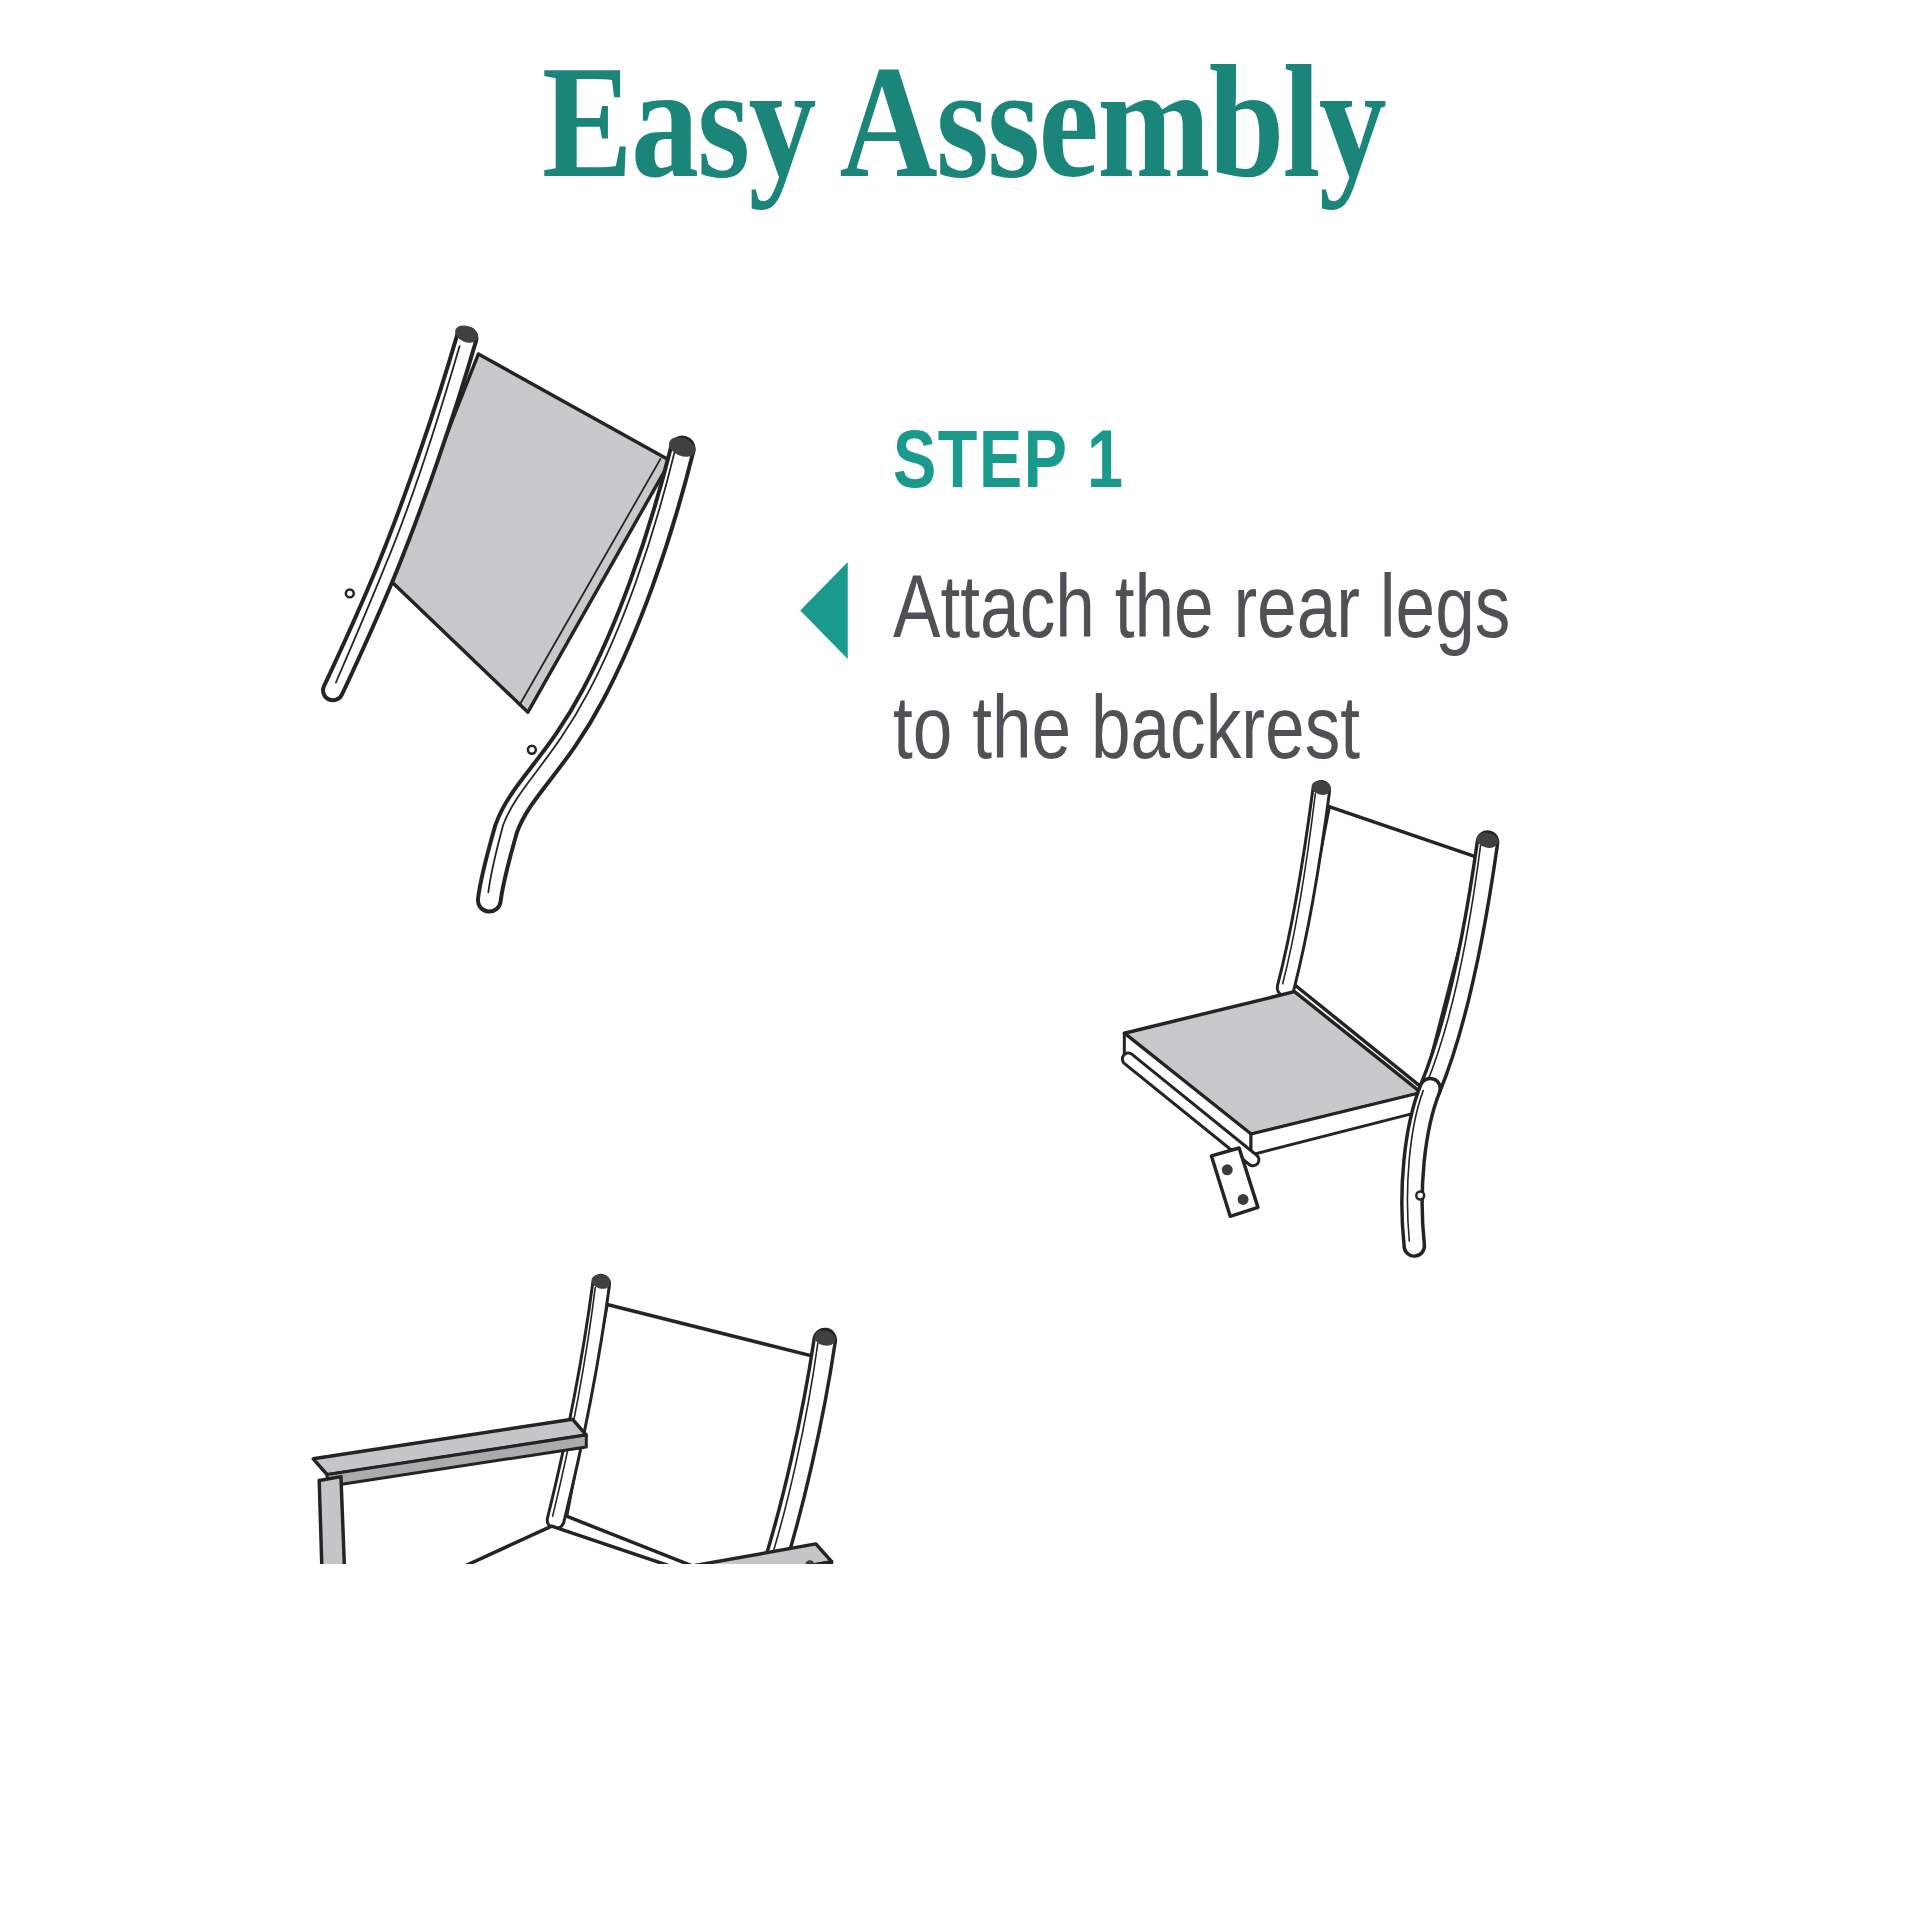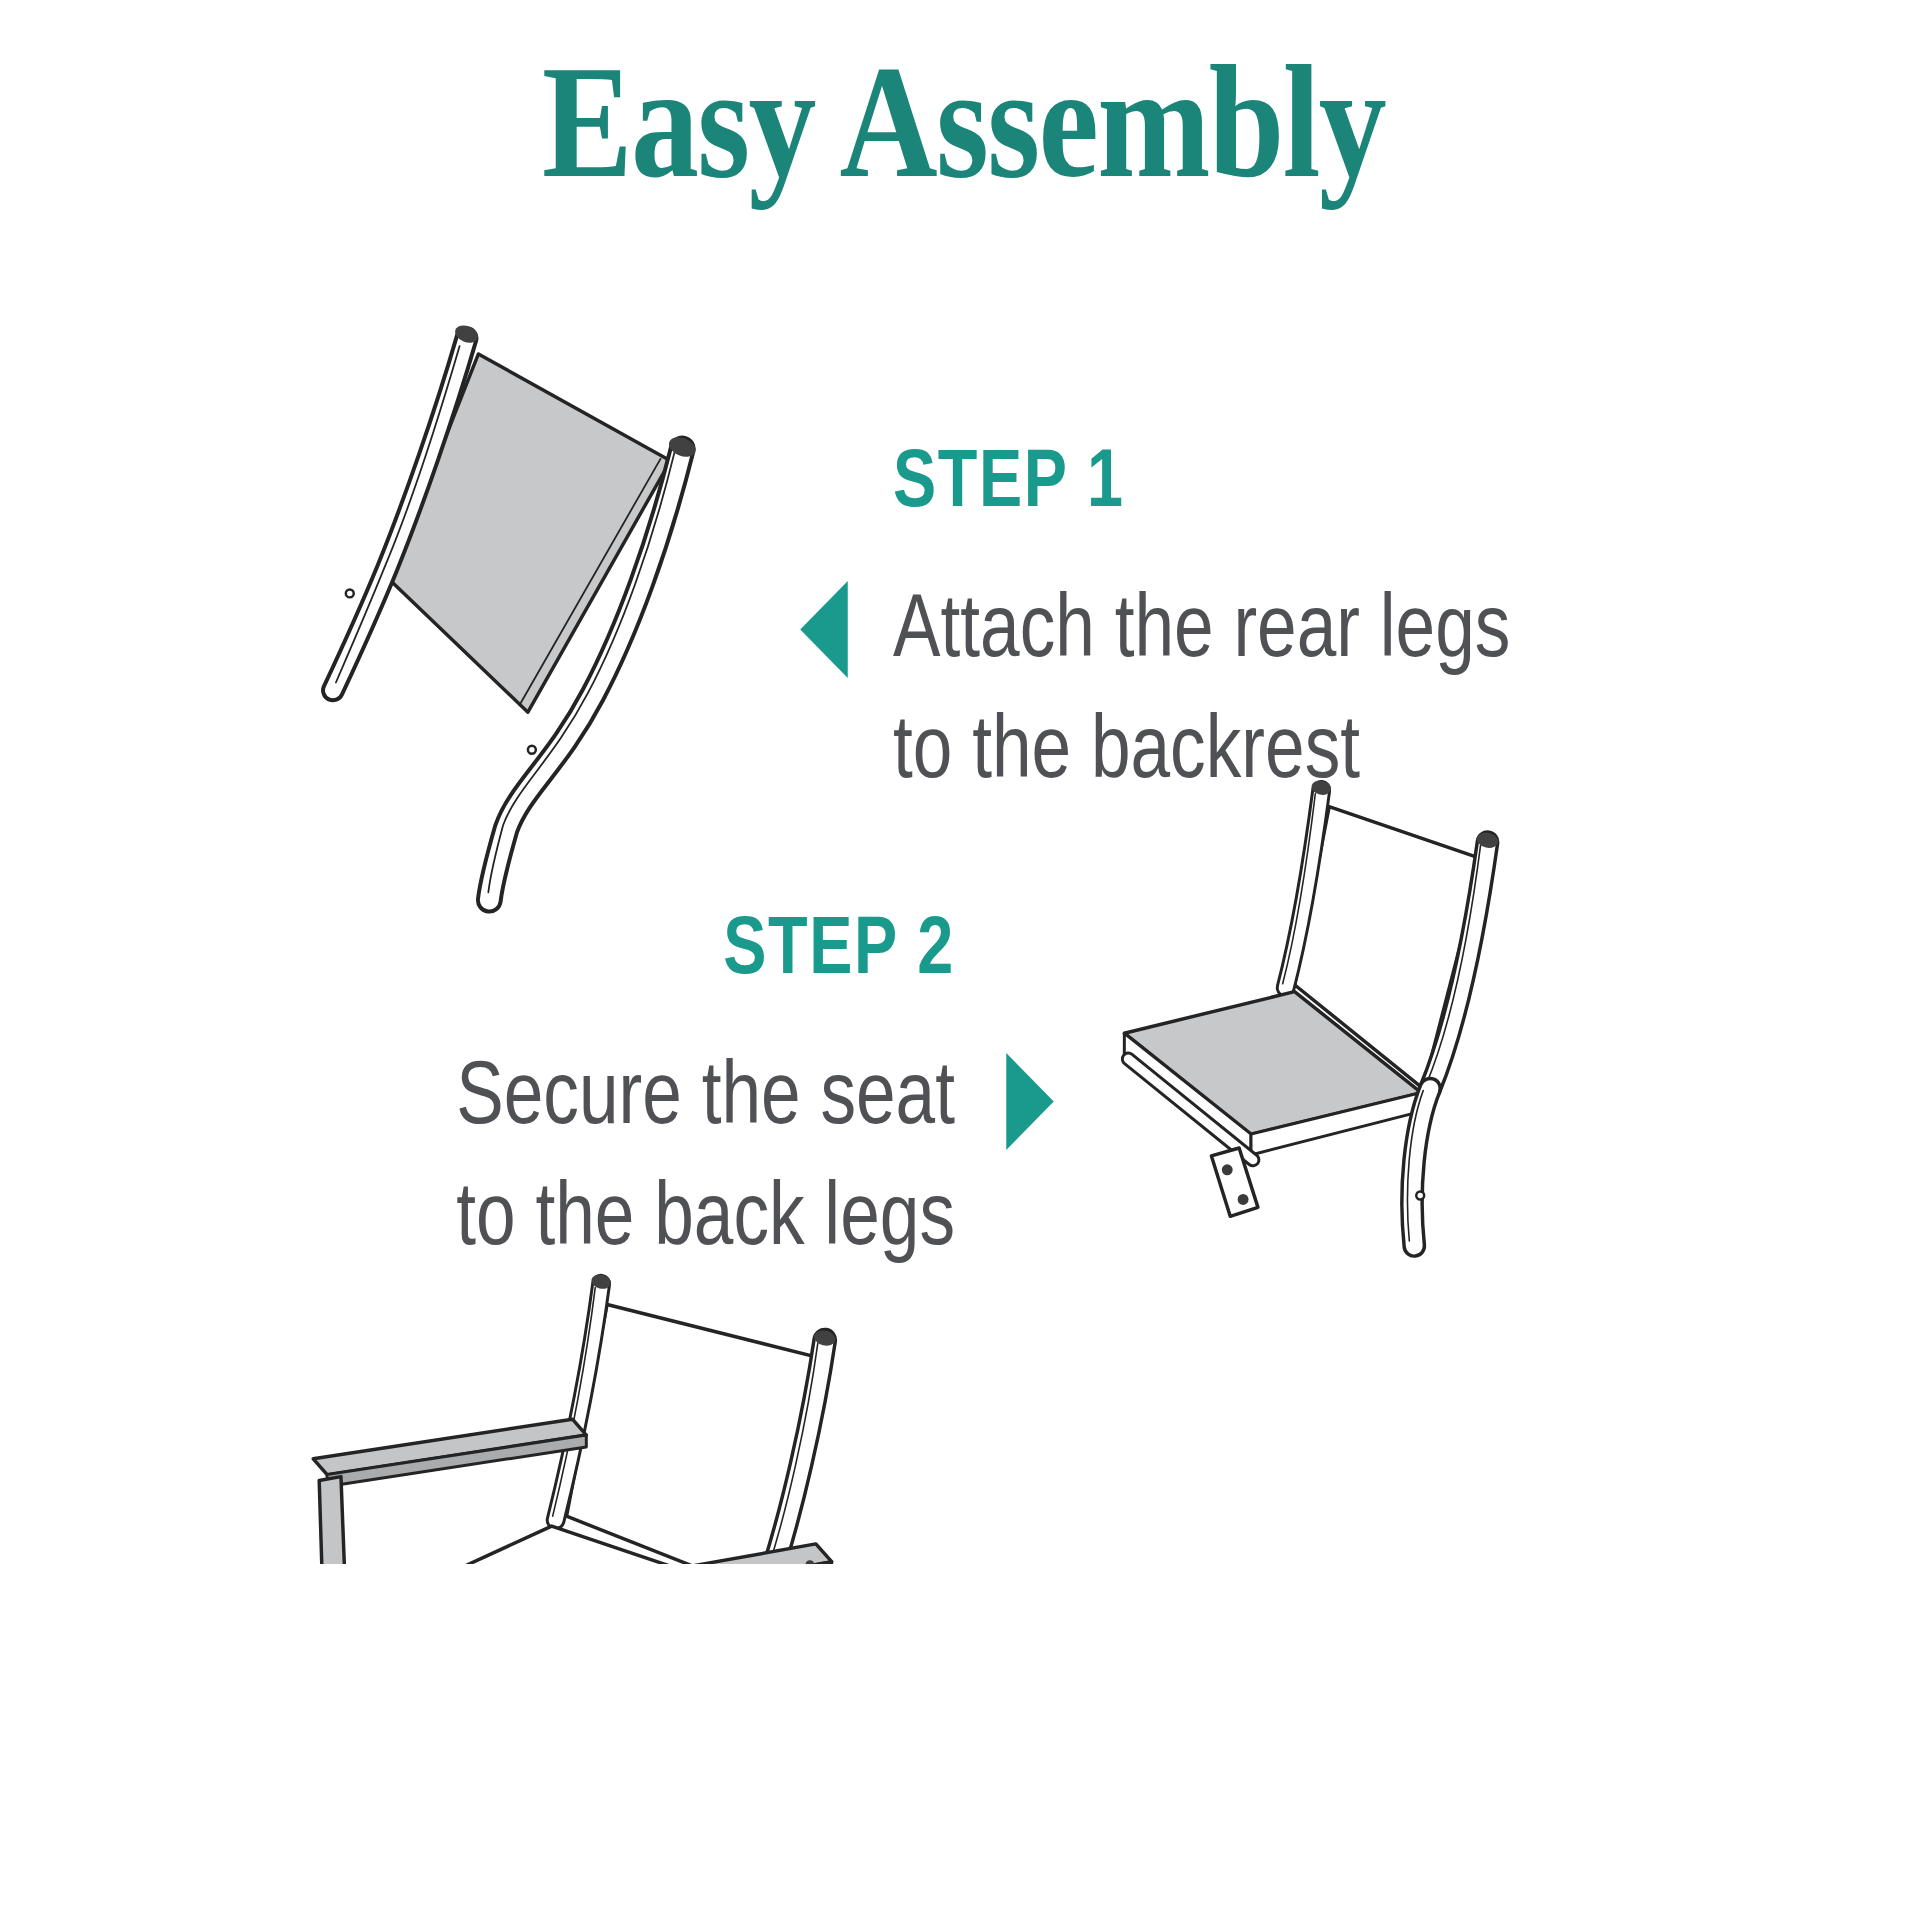--- a/index.html
+++ b/index.html
@@ -34,21 +34,21 @@
     color:var(--body-gray,#4F5154);
     letter-spacing:0;
   }
   .step .body span{display:block;}
   .arrow{position:absolute;width:48px;height:97px;}
   .arrow svg{display:block;width:100%;height:100%;}
   .arrow polygon{fill:var(--teal,#1A9A8D);}
   .illus{position:absolute;}
   .illus svg{display:block;width:100%;height:100%;}
   
-  #step1{left:893px;top:436px;}
+  #step1{left:893px;top:417px;}
   #step1 .arrow{left:-93px;top:145px;}
   #step2{left:302px;top:903px;width:653px;}
   #step2 .arrow{right:-99px;top:150px;}
   #step3{left:978px;top:1434px;}
   #step3 .arrow{left:-95px;top:149px;}
   
   #illus1{left:213px;top:255px;width:515px;height:663px;}
   #illus2{left:1061px;top:764px;width:665px;height:580px;}
   #illus3{left:210px;top:1255px;width:717px;height:649px;}
 </style>
@@ -90,34 +90,20 @@
     </span>
     <div class="content">
       <h2>STEP 1</h2>
       <div class="body">
         <span>Attach the rear legs</span>
         <span>to the backrest</span>
       </div>
     </div>
   </section>
 
-  <section class="step align-right" id="step2">
-    <span class="arrow">
-      <svg viewBox="0 0 48 98">
-          <polygon points="0,0 0,98 48,49"></polygon>
-        </svg>
-    </span>
-    <div class="content">
-      <h2>STEP 2</h2>
-      <div class="body">
-        <span>Secure the seat</span>
-        <span>to the back legs</span>
-      </div>
-    </div>
-  </section>
 
   <div class="illus" id="illus2">
     <svg viewBox="0 0 672 586" xmlns="http://www.w3.org/2000/svg">
       <g stroke-linejoin="round" stroke-linecap="round">
         <polygon points="271,43 426,96 366,328 236,223" fill="#ffffff" stroke="#242424" stroke-width="3.5"></polygon>
         <g>
           <path d="M 263,26 C 254,95 242,168 227,226" fill="none" stroke="#242424" stroke-width="20"></path>
           <path d="M 263,26 C 254,95 242,168 227,226" fill="none" stroke="#ffffff" stroke-width="14"></path>
           <path d="M 257,30 C 249,96 238,168 224,222" fill="none" stroke="#242424" stroke-width="1.6"></path>
         </g>

